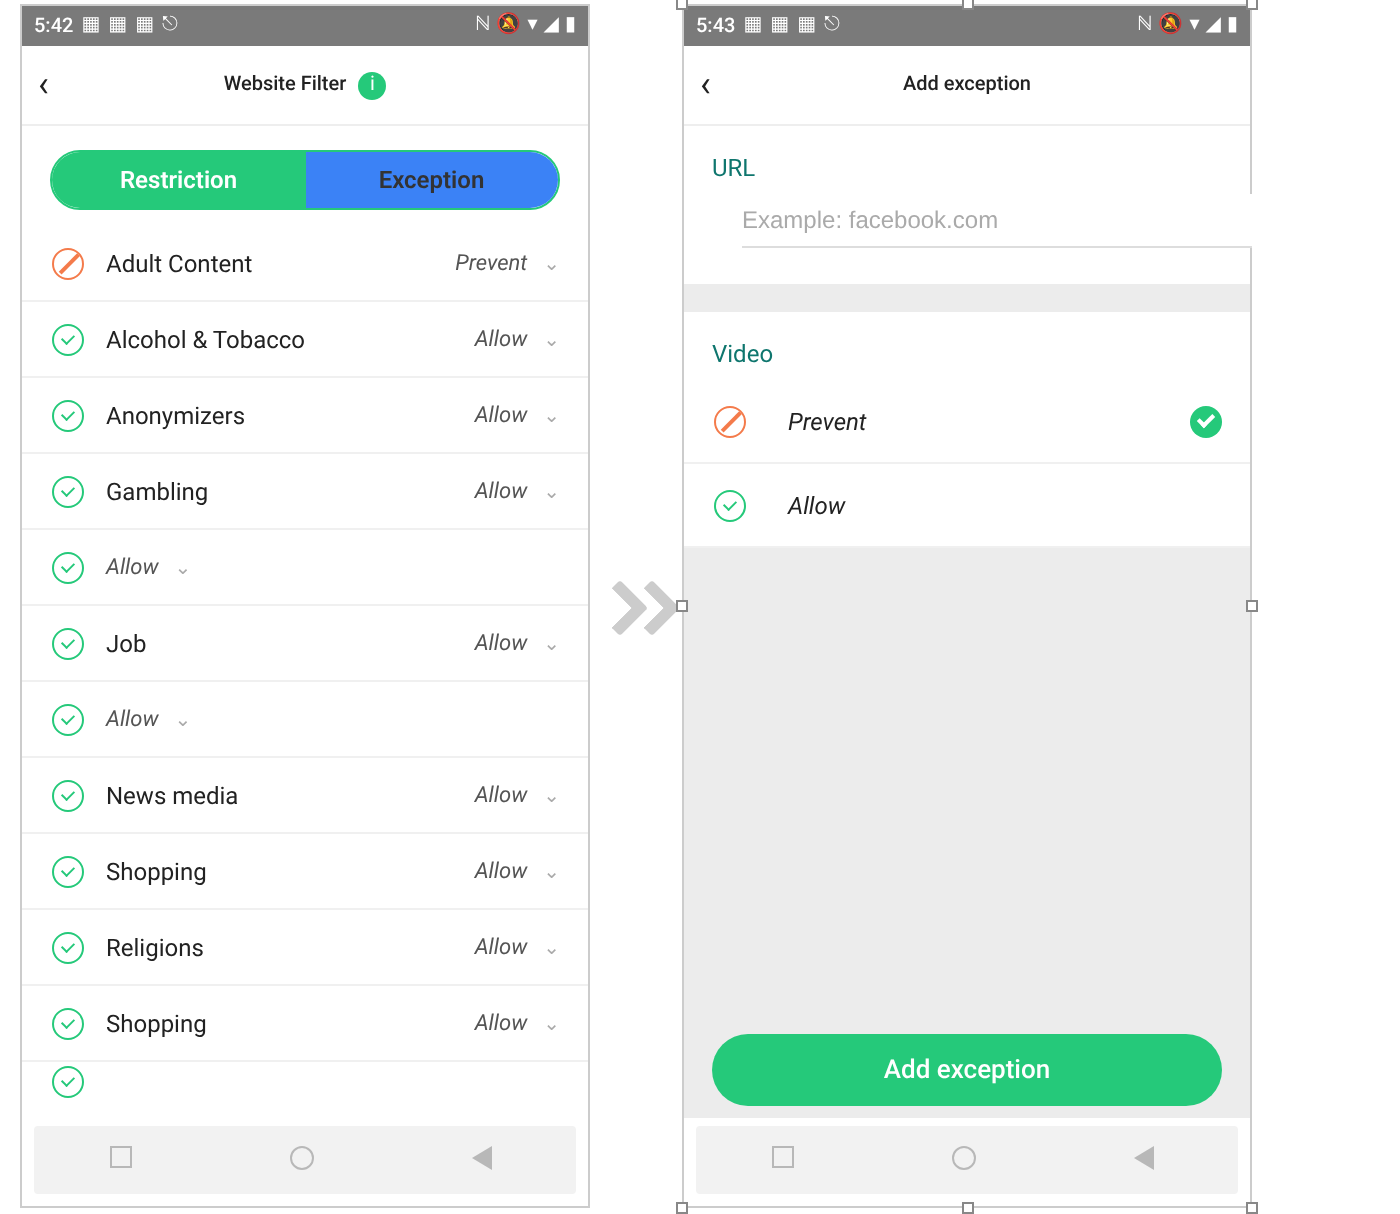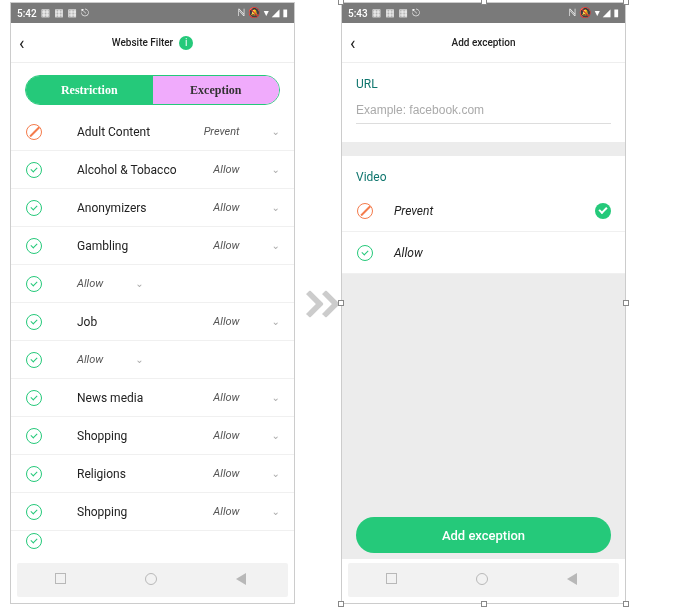--- a/index.html
+++ b/index.html
@@ -79,51 +79,49 @@
 
   .seg-wrap {
     padding: 12px 14px 8px;
   }
   .seg {
     display: flex;
     border: 1px solid #25c97a;
     border-radius: 16px;
     overflow: hidden;
     height: 30px;
-    font-family: Liberation Serif, serif;
   }
   .seg-btn {
     flex: 1;
     display: flex;
     align-items: center;
     justify-content: center;
     font-size: 12px;
     font-weight: 600;
     cursor: pointer;
   }
   .seg-btn.active {
     background: #25c97a;
     color: #fff;
   }
   .seg-btn.inactive {
-    background: #f0abfc;
+    background: #3b82f6;
     color: #333;
   }
 
   .cat-list {
     flex: 1;
     overflow: hidden;
   }
   .cat-row {
     display: flex;
     align-items: center;
     height: 38px;
     padding: 0 14px;
     border-bottom: 1px solid #f0f0f0;
-    gap: 24px;
   }
   .cat-icon {
     width: 18px; height: 18px;
     margin-right: 10px;
     display: flex;
     align-items: center;
     justify-content: center;
   }
   .icon-circle-check {
     width: 16px; height: 16px;
@@ -193,21 +191,21 @@
     border-right: 10px solid #888;
   }
 
   
   .section-label {
     font-size: 12px;
     color: #0f766e;
     padding: 14px 14px 6px;
   }
   .url-input {
-    margin: 0 14px;
+    margin: 0 29px;
     border: none;
     border-bottom: 1px solid #ddd;
     font-size: 12px;
     padding: 6px 0;
     width: calc(100% - 28px);
     outline: none;
     color: #ec4899;
   }
   .url-input::placeholder { color: #aaa; }
   .gap-bar {

